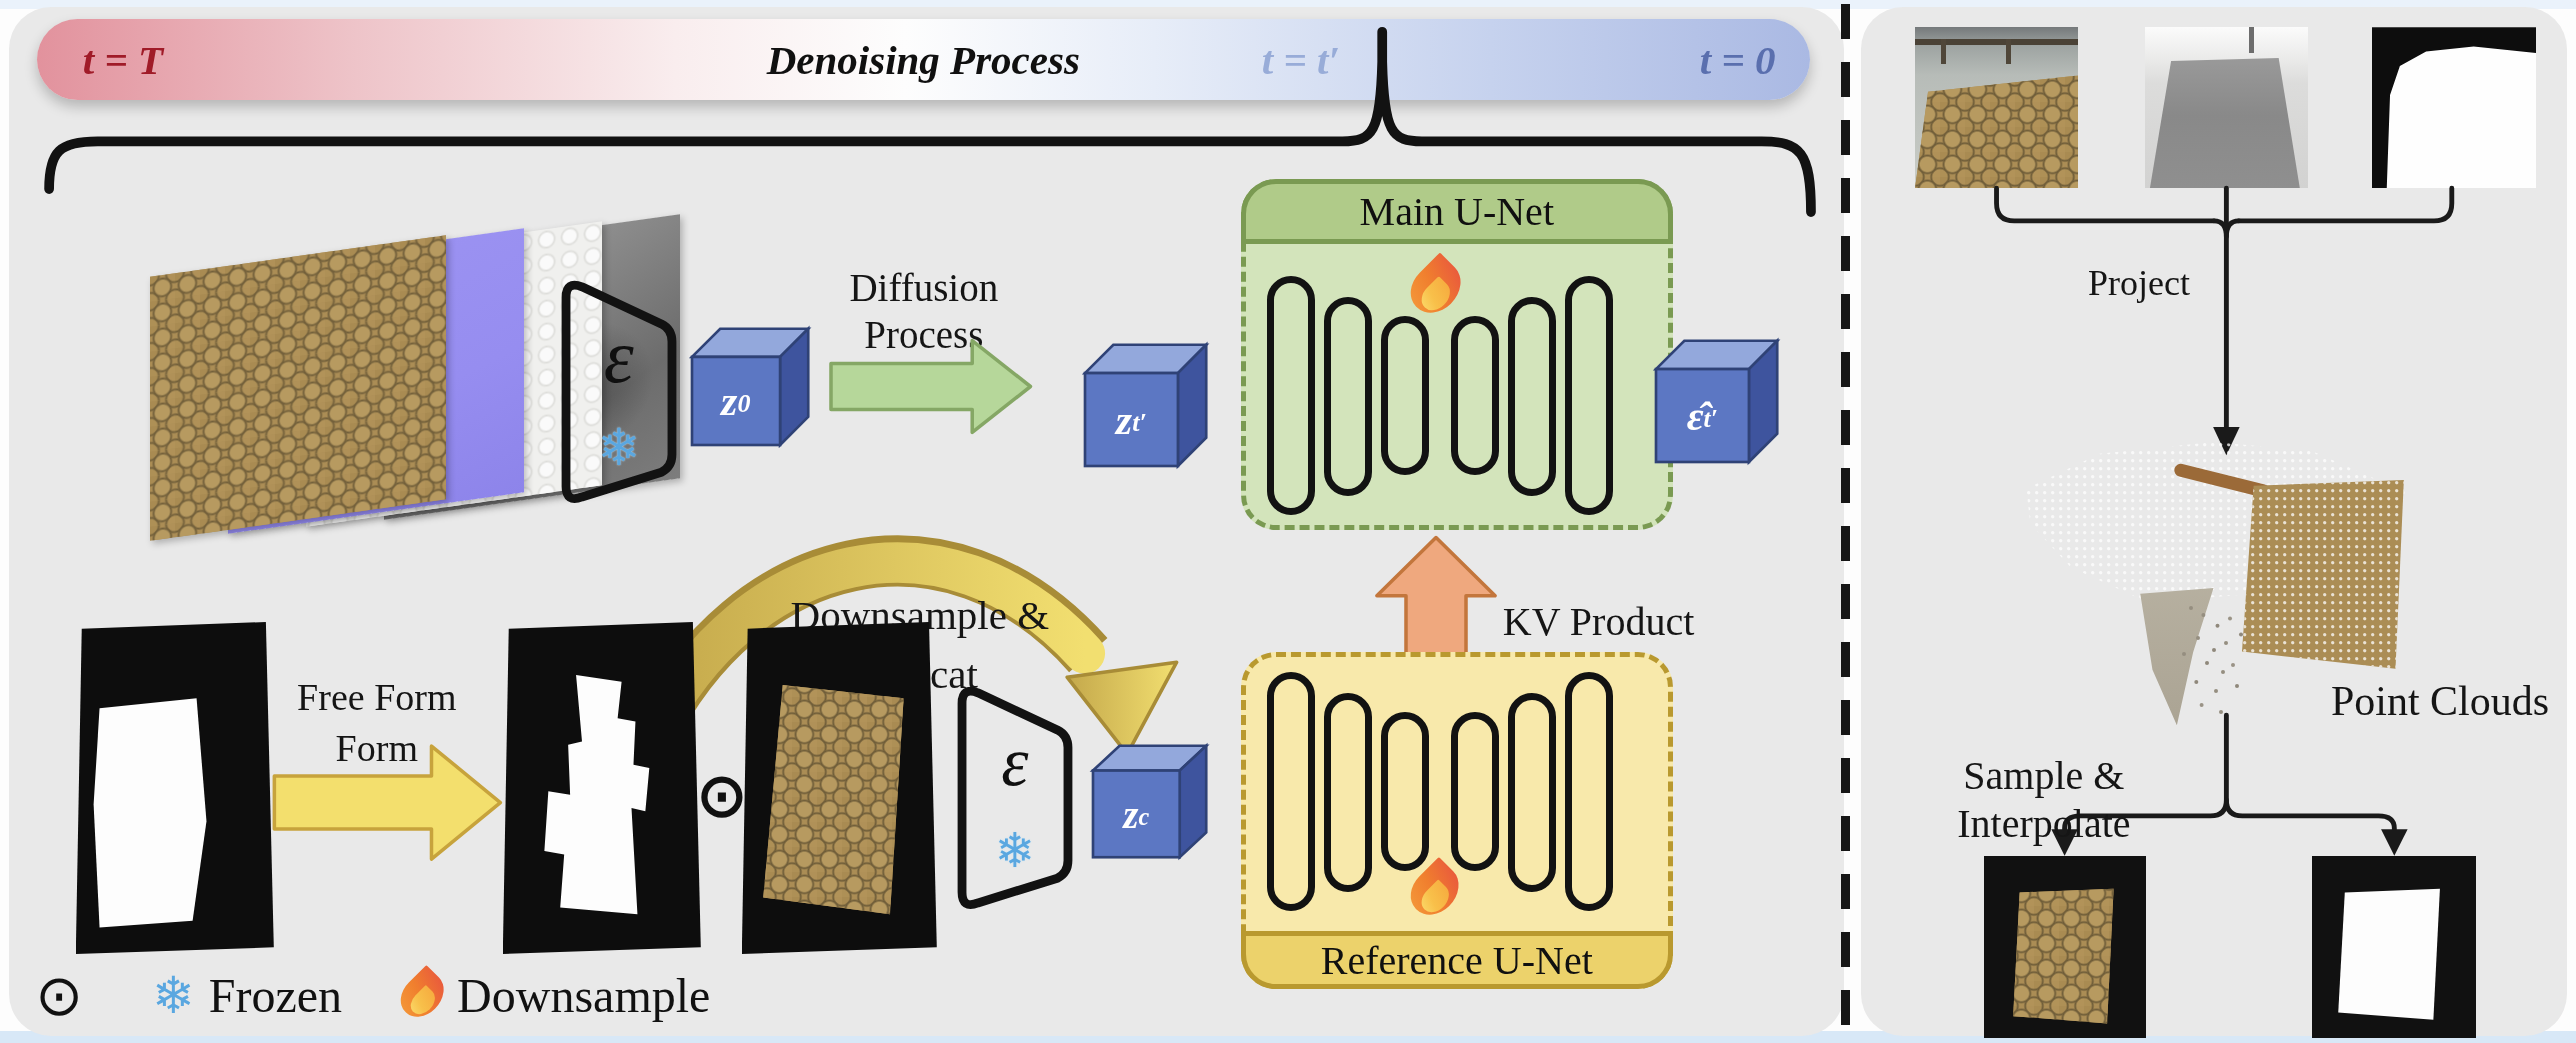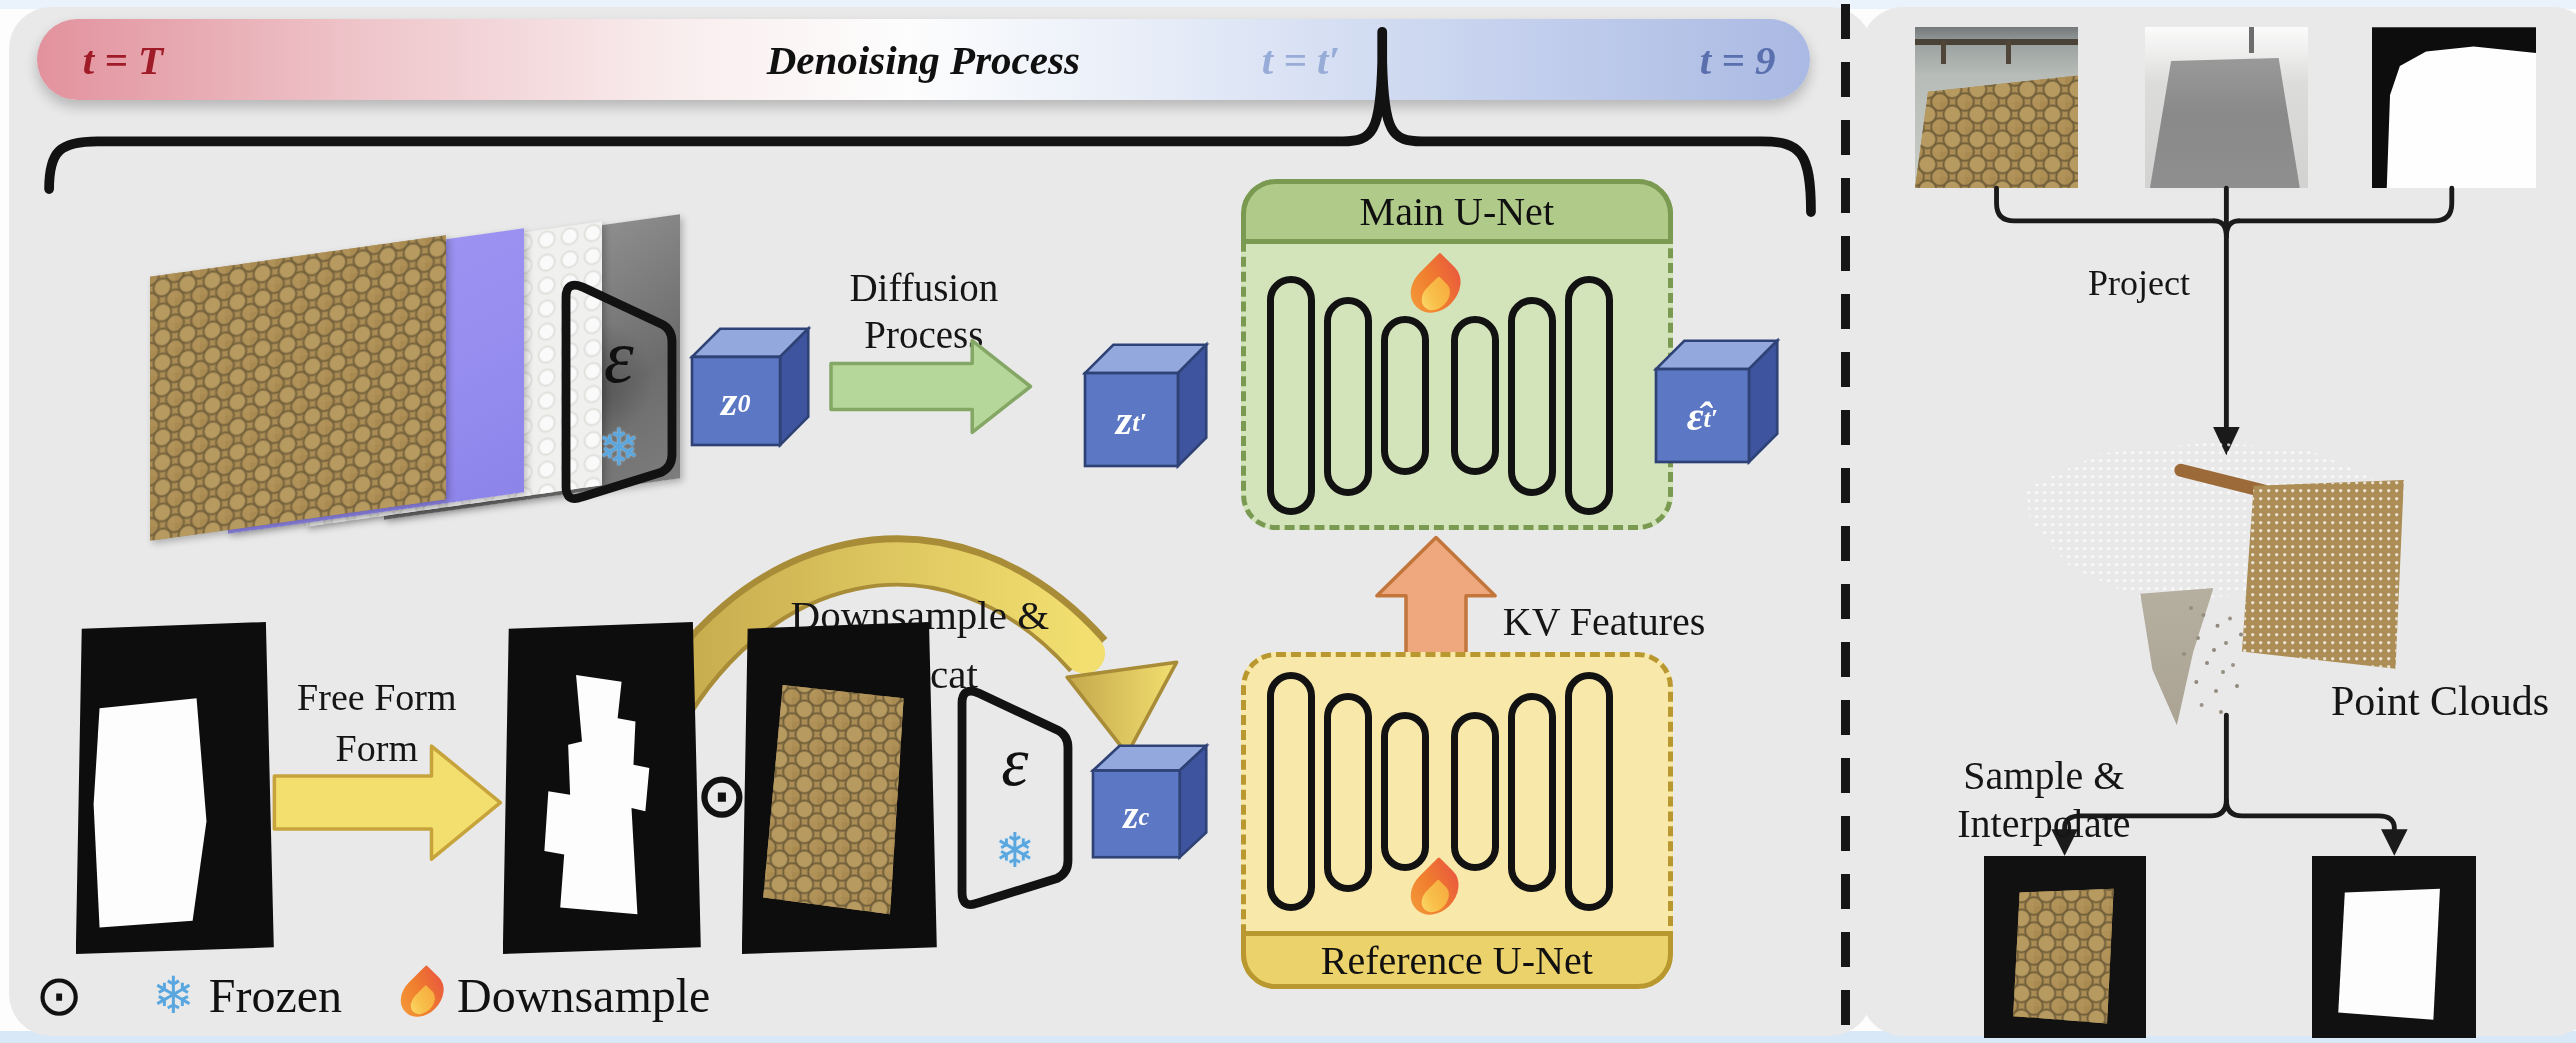--- a/index.html
+++ b/index.html
@@ -1,21 +1,21 @@
 <!DOCTYPE html>
 <html style="--panel-bg: #e9e9e9; --ink: #141414; --grad-red: #e2929d; --grad-blue: #aab9e3; --t-start-color: #a01b28; --t-mid-color: #98acd8; --t-end-color: #5a6fae; --cube-front: #5c77c3; --cube-top: #93a8dc; --cube-side: #3e549e; --cube-stroke: #2f4276; --green-fill: #b6d79a; --green-stroke: #85a765; --yellow-fill: #f3df6d; --yellow-stroke: #c7a33c; --gold-dark: #c4a84b; --gold-light: #f2df70; --gold-stroke: #a88c37; --orange-fill: #efa87e; --orange-stroke: #c3763c; --munet-body: #d3e4bb; --munet-band: #b0cb89; --munet-border: #7a9a52; --runet-body: #f8e9ab; --runet-band: #ecd26b; --runet-border: #b9992f; --frozen-blue: #5aa7e0; --flame-orange: #f07f2e; --flame-yellow: #f8c04a; --cobble-base: #ab8d55; --cobble-line: #6f5d39; --normal-purple: #968df0;font-size:14px"><head>
 <meta charset="utf-8">
 <style>
   html,body{margin:0;padding:0;background:#fdfdfd;}
   .page{position:relative;width:2576px;height:1043px;overflow:hidden;background:#fdfdfd;
         font-family:"Liberation Serif",serif;color:var(--ink,#141414);}
   .strip{position:absolute;left:0;width:100%;}
   .strip.top{top:0;height:8.8px;background:#eaf2fb;}
   .strip.bottom{bottom:0;height:12.4px;background:#d8e8f7;}
-  .panel{position:absolute;background:var(--panel-bg,#e9e9e9);border-radius:42px;padding-left:28px;}
+  .panel{position:absolute;background:var(--panel-bg,#e9e9e9);border-radius:42px;}
   .panel.left{left:8.8px;top:7px;width:1835px;height:1029px;}
   .panel.right{left:1861px;top:7px;width:706px;height:1029px;}
   .divider{position:absolute;left:1841px;top:3.5px;width:8.8px;height:1036px;
     background:repeating-linear-gradient(180deg,#161616 0 35px,transparent 35px 58px);}
   .abs{position:absolute;}
   svg{position:absolute;overflow:visible;}
 
   
   .tbar{position:absolute;left:28px;top:12.4px;width:1773px;height:81px;border-radius:41px;
     background:linear-gradient(90deg,var(--grad-red,#e2929d) 0%,#eec4c9 18%,#f9edee 36%,#fdfdfd 49%,#e7edf8 63%,#c6d2ee 82%,var(--grad-blue,#aab9e3) 100%);
@@ -109,21 +109,21 @@
 <div class="page">
   <div class="strip top"></div>
   <div class="strip bottom"></div>
 
   <section class="panel left">
 
     <div class="tbar">
       <div class="tl t-start">t = T</div>
       <div class="tl t-title">Denoising Process</div>
       <div class="tl t-mid">t = t′</div>
-      <div class="tl t-end">t = 9</div>
+      <div class="tl t-end">t = 0</div>
     </div>
 
     <svg style="left:0;top:0;width:1835px;height:1029px" viewBox="0 0 2075 1164">
       <path d="M45,206 C45,163 57,152 100,152 L1508,152 C1542,152 1551,142 1553,62 L1553,28 L1553,62 C1555,142 1564,152 1598,152 L1982,152 C2026,152 2038,164 2038,232" fill="none" stroke="#121212" stroke-width="11" stroke-linecap="round" stroke-linejoin="round"></path>
     </svg>
 
     <div>
       <div class="sheet heightmap" style="left:375px;top:228px;"></div>
       <div class="sheet roughmap" style="left:297px;top:235px;"></div>
       <div class="sheet normalmap" style="left:219px;top:242px;"></div>
@@ -195,21 +195,21 @@
       </svg>
       <div class="cube-label" style="left:0;top:30px;width:93px;height:93px;font-size:41px;">
         <span>ε̂</span>
           <sub>t′</sub>
       </div>
     </div>
 
     <svg style="left:1352px;top:527px;width:150px;height:143px" viewBox="0 0 170 162">
       <polygon points="85,4 152,70 119,70 119,158 51,158 51,70 18,70" style="fill:var(--orange-fill,#efa87e);stroke:var(--orange-stroke,#c3763c);stroke-width:4" stroke-linejoin="round"></polygon>
     </svg>
-    <div class="flow-label" style="left:1494px;top:591px;width:292px;text-align:left;font-size:40px;">KV Features</div>
+    <div class="flow-label" style="left:1494px;top:591px;width:292px;text-align:left;font-size:40px;">KV Product</div>
 
     <div class="unet ref" style="top:645px;height:337px;">
       <div class="unet-body"></div>
       <div class="ubar" style="left:26.5px; top:20.3px;height:239px;"></div>
       <div class="ubar" style="left:83px; top:41px;height:199px;"></div>
       <div class="ubar" style="left:140px;top:60px;height:159px;"></div>
       <div class="ubar" style="left:210px;top:60px;height:159px;"></div>
       <div class="ubar" style="left:267px;top:41px;height:199px;"></div>
       <div class="ubar" style="left:324px;top:20.3px;height:239px;"></div>
       <div class="flame" style="left:173px;top:212px;width:42px;height:53px;">

